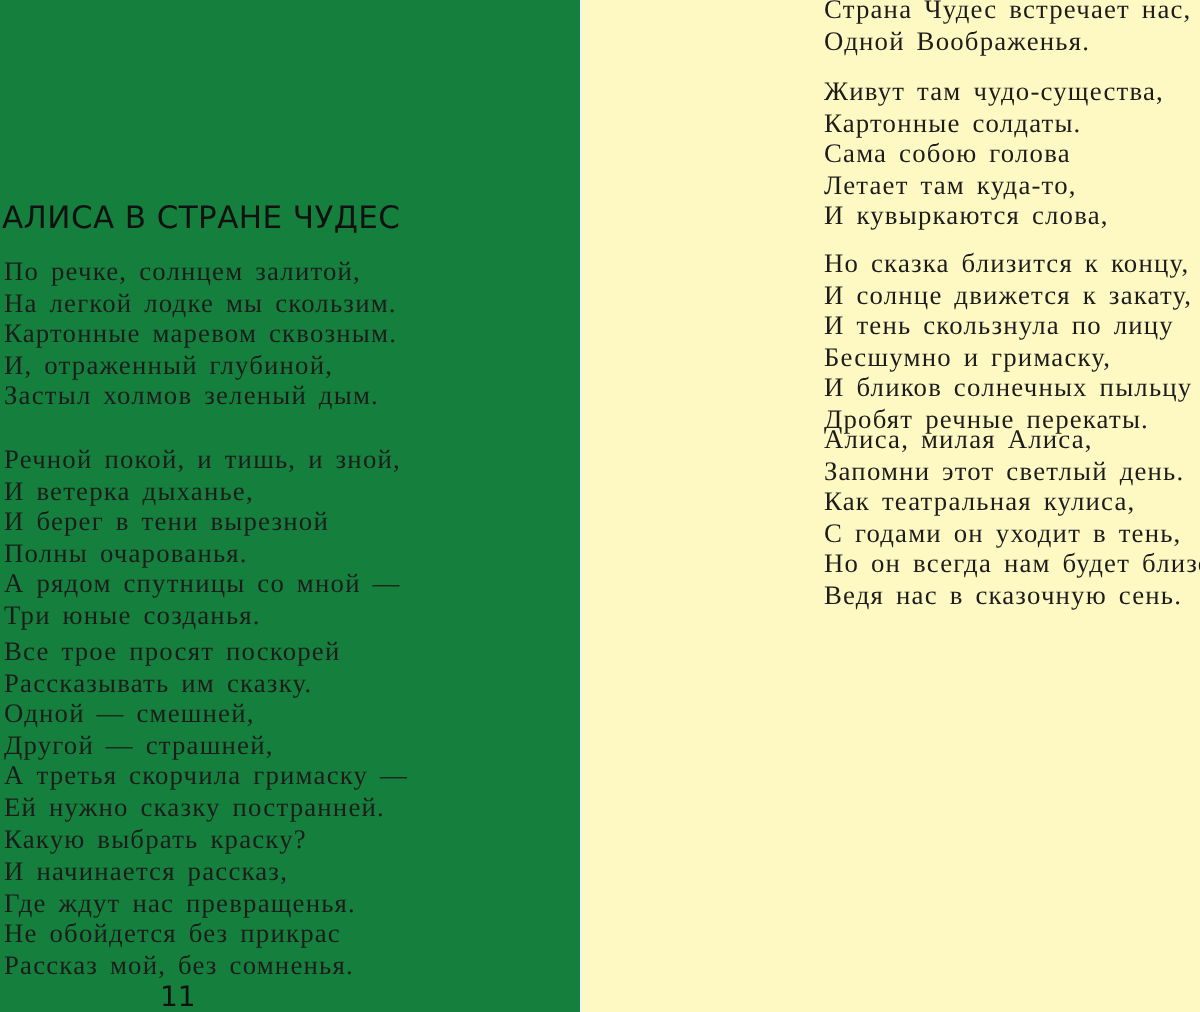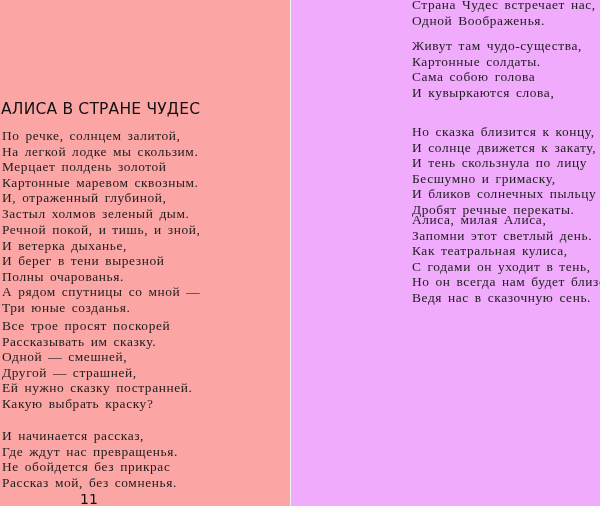--- a/index.html
+++ b/index.html
@@ -15,26 +15,26 @@
       color: #1a1a1a;
     }
     .page {
       position: absolute;
       top: 0;
       height: 506px;
     }
     .page-left {
       left: 0;
       width: 290px;
-      background: #fca5a5;
+      background: #15803d;
     }
     .page-right {
       left: 291px;
       width: 309px;
-      background: #f0abfc;
+      background: #fef9c3;
     }
     .gutter {
       position: absolute;
       left: 290px;
       top: 0;
       width: 1px;
       height: 506px;
       background: #f1f1f1;
     }
     .title {
@@ -76,40 +76,40 @@
   </style>
 </head>
 <body>
 
 <div class="page page-left">
   <h1 class="title">АЛИСА В СТРАНЕ ЧУДЕС</h1>
 
   <p class="stanza" style="top:128px">
     <span class="line">По речке, солнцем залитой,</span>
     <span class="line">На легкой лодке мы скользим.</span>
-    <span class="line">Мерцает полдень золотой</span>
     <span class="line">Картонные маревом сквозным.</span>
     <span class="line">И, отраженный глубиной,</span>
     <span class="line">Застыл холмов зеленый дым.</span>
   </p>
 
   <p class="stanza" style="top:222px">
     <span class="line">Речной покой, и тишь, и зной,</span>
     <span class="line">И ветерка дыханье,</span>
     <span class="line">И берег в тени вырезной</span>
     <span class="line">Полны очарованья.</span>
     <span class="line">А рядом спутницы со мной —</span>
     <span class="line">Три юные созданья.</span>
   </p>
 
   <p class="stanza" style="top:318px">
     <span class="line">Все трое просят поскорей</span>
     <span class="line">Рассказывать им сказку.</span>
     <span class="line">Одной — смешней,</span>
     <span class="line">Другой — страшней,</span>
+    <span class="line">А третья скорчила гримаску —</span>
     <span class="line">Ей нужно сказку постранней.</span>
     <span class="line">Какую выбрать краску?</span>
   </p>
 
   <p class="stanza" style="top:428px">
     <span class="line">И начинается рассказ,</span>
     <span class="line">Где ждут нас превращенья.</span>
     <span class="line">Не обойдется без прикрас</span>
     <span class="line">Рассказ мой, без сомненья.</span>
   </p>
@@ -122,20 +122,21 @@
 <div class="page page-right">
   <p class="stanza" style="top:-3px">
     <span class="line">Страна Чудес встречает нас,</span>
     <span class="line">Одной Воображенья.</span>
   </p>
 
   <p class="stanza" style="top:38px">
     <span class="line">Живут там чудо-существа,</span>
     <span class="line">Картонные солдаты.</span>
     <span class="line">Сама собою голова</span>
+    <span class="line">Летает там куда-то,</span>
     <span class="line">И кувыркаются слова,</span>
   </p>
 
   <p class="stanza" style="top:124px">
     <span class="line">Но сказка близится к концу,</span>
     <span class="line">И солнце движется к закату,</span>
     <span class="line">И тень скользнула по лицу</span>
     <span class="line">Бесшумно и гримаску,</span>
     <span class="line">И бликов солнечных пыльцу</span>
     <span class="line">Дробят речные перекаты.</span>

